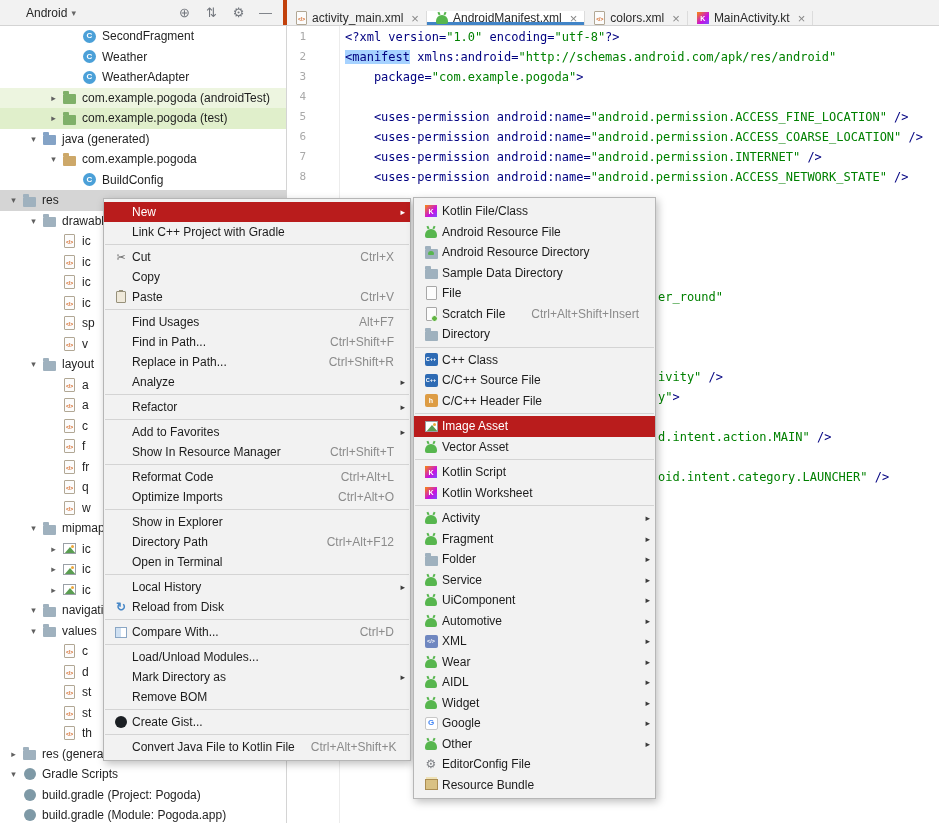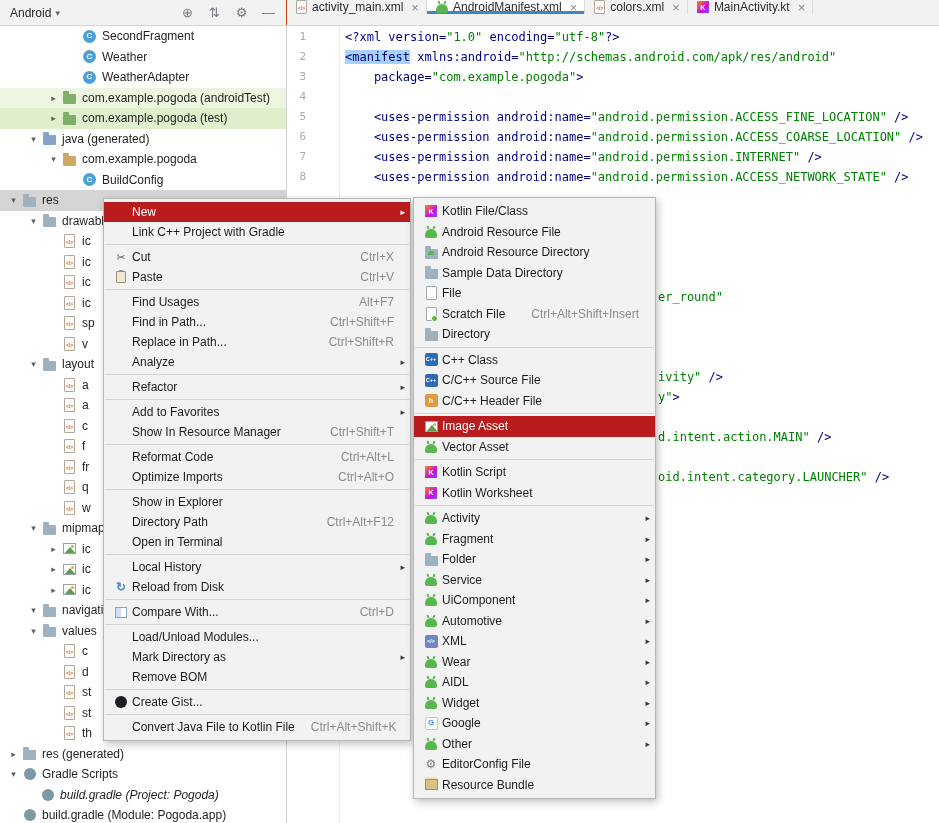--- a/index.html
+++ b/index.html
@@ -1,26 +1,26 @@
 <!DOCTYPE html>
 <html><head>
 <meta charset="utf-8">
 <style>
   *{margin:0;padding:0;box-sizing:border-box}
   html,body{width:939px;height:823px;overflow:hidden}
   body{position:relative;font-family:"Liberation Sans",sans-serif;font-size:12px;color:#1f1f1f;background:#fff}
 
   
   .topbar{position:absolute;left:0;top:0;width:939px;height:26px;background:#f2f2f2;border-bottom:1px solid #d4d4d4;display:flex;z-index:5}
-  .proj-head{width:287px;flex:none;display:flex;align-items:center;padding-left:10px;border-right:1px solid #c2410c}
+  .proj-head{width:287px;flex:none;display:flex;align-items:center;padding-left:26px;border-right:4px solid #c2410c}
   .proj-title{color:#262626}
   .caret{color:#666;font-size:9px;margin-left:4px}
   .head-icons{margin-left:auto;display:flex;gap:12px;padding-right:10px;align-items:center}
   .hicon{color:#72767d;font-size:13px;width:15px;text-align:center;line-height:1}
-  .tabbar{flex:1;display:flex;align-items:flex-start}
+  .tabbar{flex:1;display:flex;align-items:flex-end}
   .tab{display:flex;align-items:center;gap:5px;padding:0 7px 0 9px;border-right:1px solid #dcdcdc;color:#2b2b2b;white-space:nowrap}
   .tab.sel{background:#fff;box-shadow:inset 0 -3px 0 #4184c7}
   .tclose{color:#878787;font-size:13px;margin-left:3px;line-height:1}
 
   
   .tree{position:absolute;left:0;top:26px;width:287px;height:797px;background:#fff;border-right:1px solid #d4d4d4;overflow:hidden;z-index:1}
   .trow{height:20.5px;display:flex;align-items:center;font-size:12px;white-space:nowrap}
   .tarrow{width:15px;flex:none;text-align:center;color:#5f5f5f;font-size:9px}
   .ticon{width:17px;height:16px;flex:none;display:flex;align-items:center;justify-content:center;margin-right:4px}
   .bg-test1{background:#edf5e0}
@@ -380,21 +380,21 @@
       </span>
       <span class="tlabel">res (generated)</span>
     </div>
     <div class="trow" style="padding-left: 6px;">
       <span class="tarrow">▾</span>
       <span class="ticon">
         <span class="ico ic-gradle"></span>
       </span>
       <span class="tlabel">Gradle Scripts</span>
     </div>
-    <div class="trow" style="padding-left: 24px; font-style: italic;">
+    <div class="trow" style="padding-left: 6px;">
       <span class="tarrow"></span>
       <span class="ticon">
         <span class="ico ic-gradlefile"></span>
       </span>
       <span class="tlabel">build.gradle (Project: Pogoda)</span>
     </div>
     <div class="trow" style="padding-left: 6px;">
       <span class="tarrow"></span>
       <span class="ticon">
         <span class="ico ic-gradlefile"></span>
@@ -448,20 +448,26 @@
     <div class="msep"></div>
     <div class="mi">
       <span class="mic">
         <span class="ico ic-cut">✂</span>
       </span>
       <span class="mlabel">Cut</span>
       <span class="msc">Ctrl+X</span>
       <span class="marr"></span>
     </div>
     <div class="mi">
+      <span class="mic"></span>
+      <span class="mlabel">Copy</span>
+      <span class="msc"></span>
+      <span class="marr"></span>
+    </div>
+    <div class="mi">
       <span class="mic">
         <span class="ico ic-paste"></span>
       </span>
       <span class="mlabel">Paste</span>
       <span class="msc">Ctrl+V</span>
       <span class="marr"></span>
     </div>
     <div class="msep"></div>
     <div class="mi">
       <span class="mic"></span>

